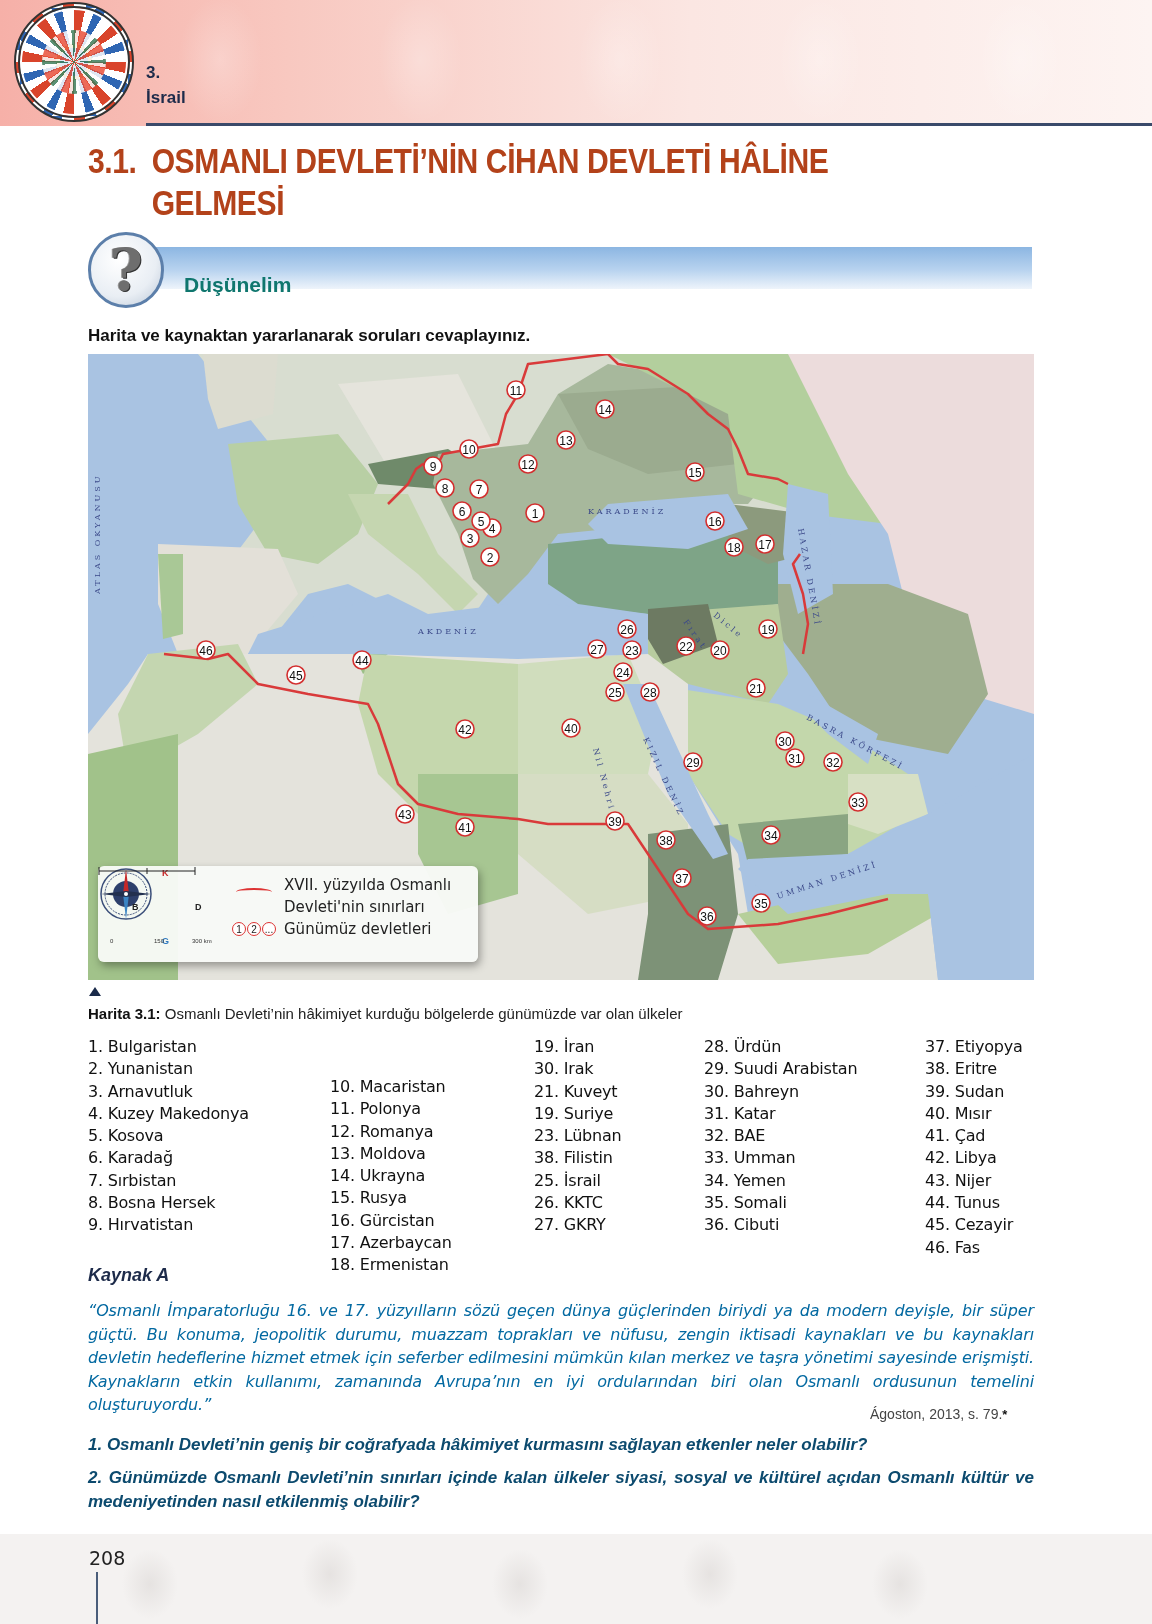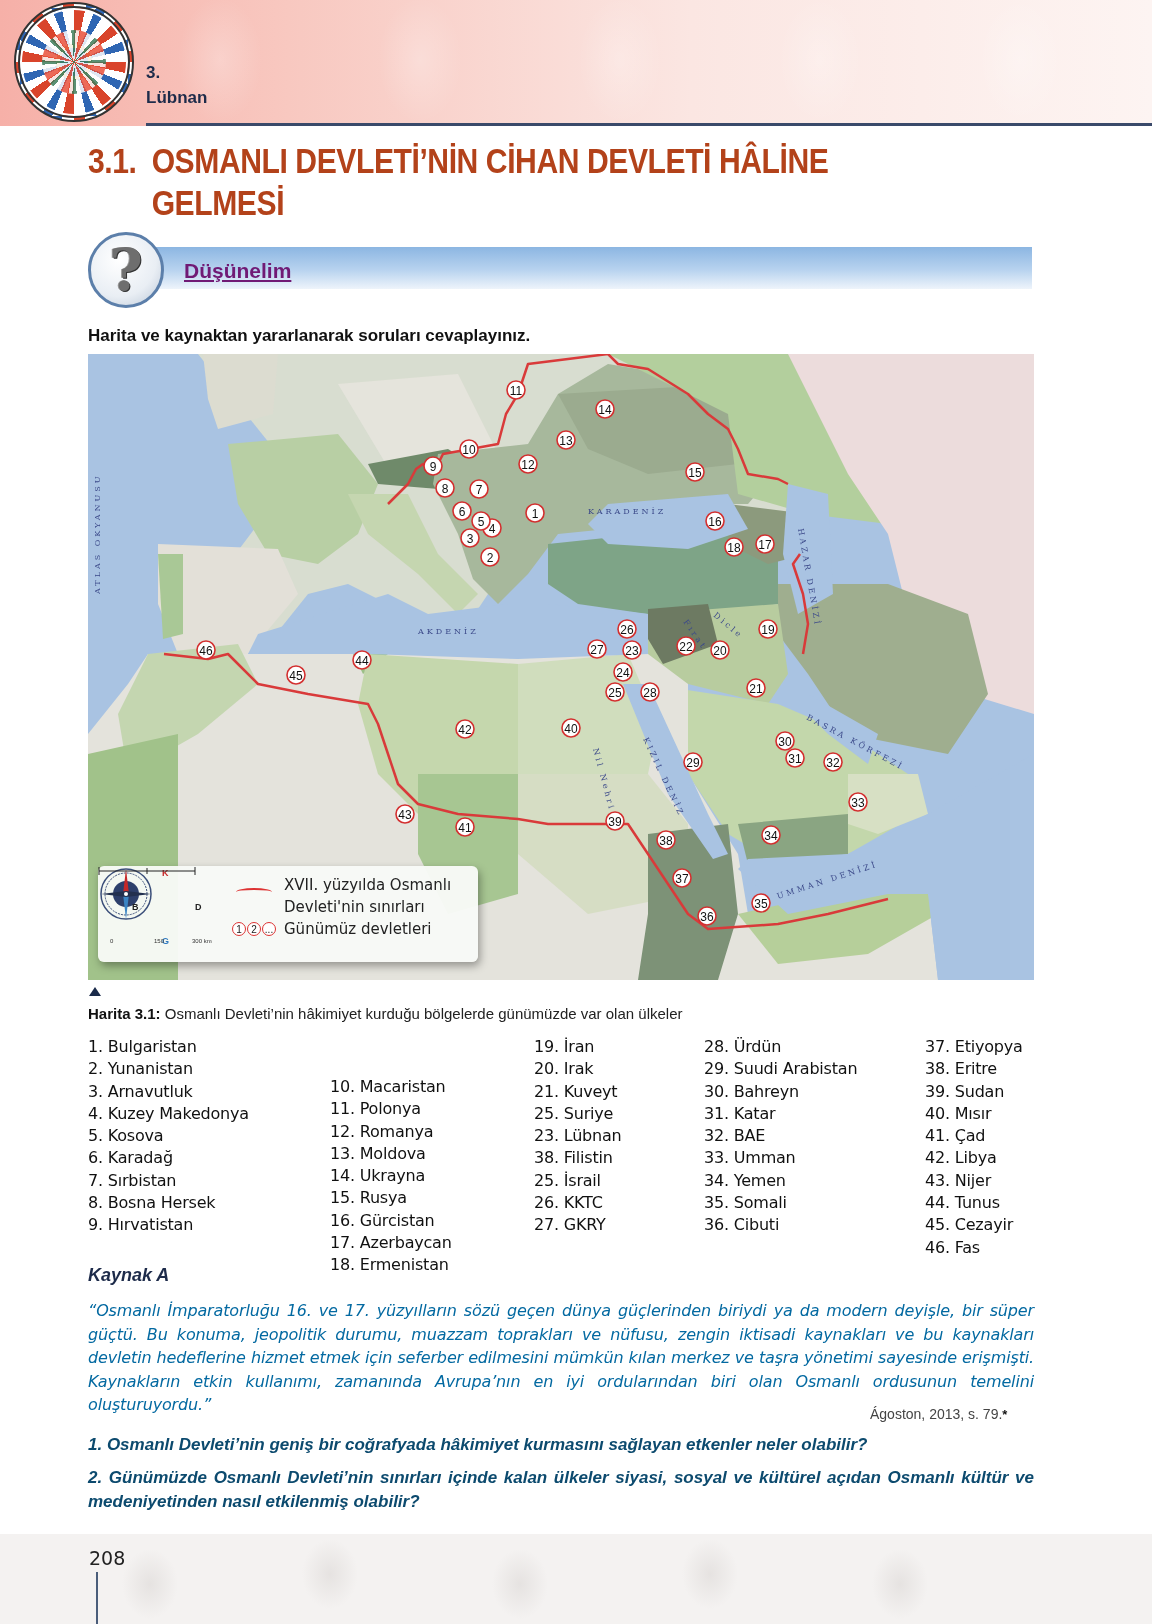--- a/index.html
+++ b/index.html
@@ -44,21 +44,21 @@
     letter-spacing: -0.5px; transform: scaleX(0.86); transform-origin: left top;
   }
   .section-title .num { display: inline-block; width: 74px; }
   .section-title .line2 { display: block; padding-left: 74px; }
 
   
   .think-bar {
     position: absolute; left: 120px; top: 247px; width: 912px; height: 42px;
     background: linear-gradient(180deg, #8cb6e2 0%, #b8d3ef 55%, #eef4fb 100%);
   }
-  .think-label { position: absolute; left: 184px; top: 259px; font: bold 21px "Liberation Sans", sans-serif; color: #701a75; text-decoration: underline; }
+  .think-label { position: absolute; left: 184px; top: 273px; font: bold 21px "Liberation Sans", sans-serif; color: #0f766e; }
   .think-icon {
     position: absolute; left: 88px; top: 232px; width: 76px; height: 76px; border-radius: 50%;
     background: radial-gradient(circle at 40% 35%, #ffffff 0%, #e9eef4 60%, #b9c6d6 100%);
     border: 3px solid #5c7faa;
     display: flex; align-items: center; justify-content: center;
     font: bold 58px "DejaVu Serif", serif; color: #6e6e6e; text-shadow: 1px 1px 0 #333, -1px 0 0 #999;
   }
 
   .instruction { position: absolute; left: 88px; top: 326px; font: bold 17px "Liberation Sans", sans-serif; color: #111; }
 
@@ -127,21 +127,21 @@
   .page-number { position: absolute; left: 89px; top: 1547px; font: 19px "DejaVu Sans", sans-serif; color: #222; }
   .page-rule { position: absolute; left: 96px; top: 1572px; width: 2px; height: 52px; background: #4a5d7a; }
 </style>
 </head>
 <body>
 
 <div class="header-band"></div>
 <div class="header-rule"></div>
 <div class="rosette"></div>
 <div class="unit-num">3.</div>
-<div class="unit-label">Lübnan</div>
+<div class="unit-label">İsrail</div>
 
 <h1 class="section-title">
   <span class="num">3.1.</span><span>OSMANLI DEVLETİ’NİN CİHAN DEVLETİ HÂLİNE</span>
   <span class="line2">GELMESİ</span>
 </h1>
 
 <div class="think-bar"></div>
 <div class="think-icon">?</div>
 <div class="think-label">Düşünelim</div>
 
@@ -446,23 +446,23 @@
     <div>12. Romanya</div>
     <div>13. Moldova</div>
     <div>14. Ukrayna</div>
     <div>15. Rusya</div>
     <div>16. Gürcistan</div>
     <div>17.  Azerbaycan</div>
     <div>18. Ermenistan</div>
   </div>
 <div class="country-col" style="left:534px;" id="col2">
     <div>19.  İran</div>
-    <div>20. Irak</div>
+    <div>30. Irak</div>
     <div>21.  Kuveyt</div>
-    <div>25. Suriye</div>
+    <div>19. Suriye</div>
     <div>23. Lübnan</div>
     <div>38. Filistin</div>
     <div>25. İsrail</div>
     <div>26. KKTC</div>
     <div>27. GKRY</div>
   </div>
 <div class="country-col" style="left:704px;" id="col3">
     <div>28. Ürdün</div>
     <div>29. Suudi Arabistan</div>
     <div>30. Bahreyn</div>

